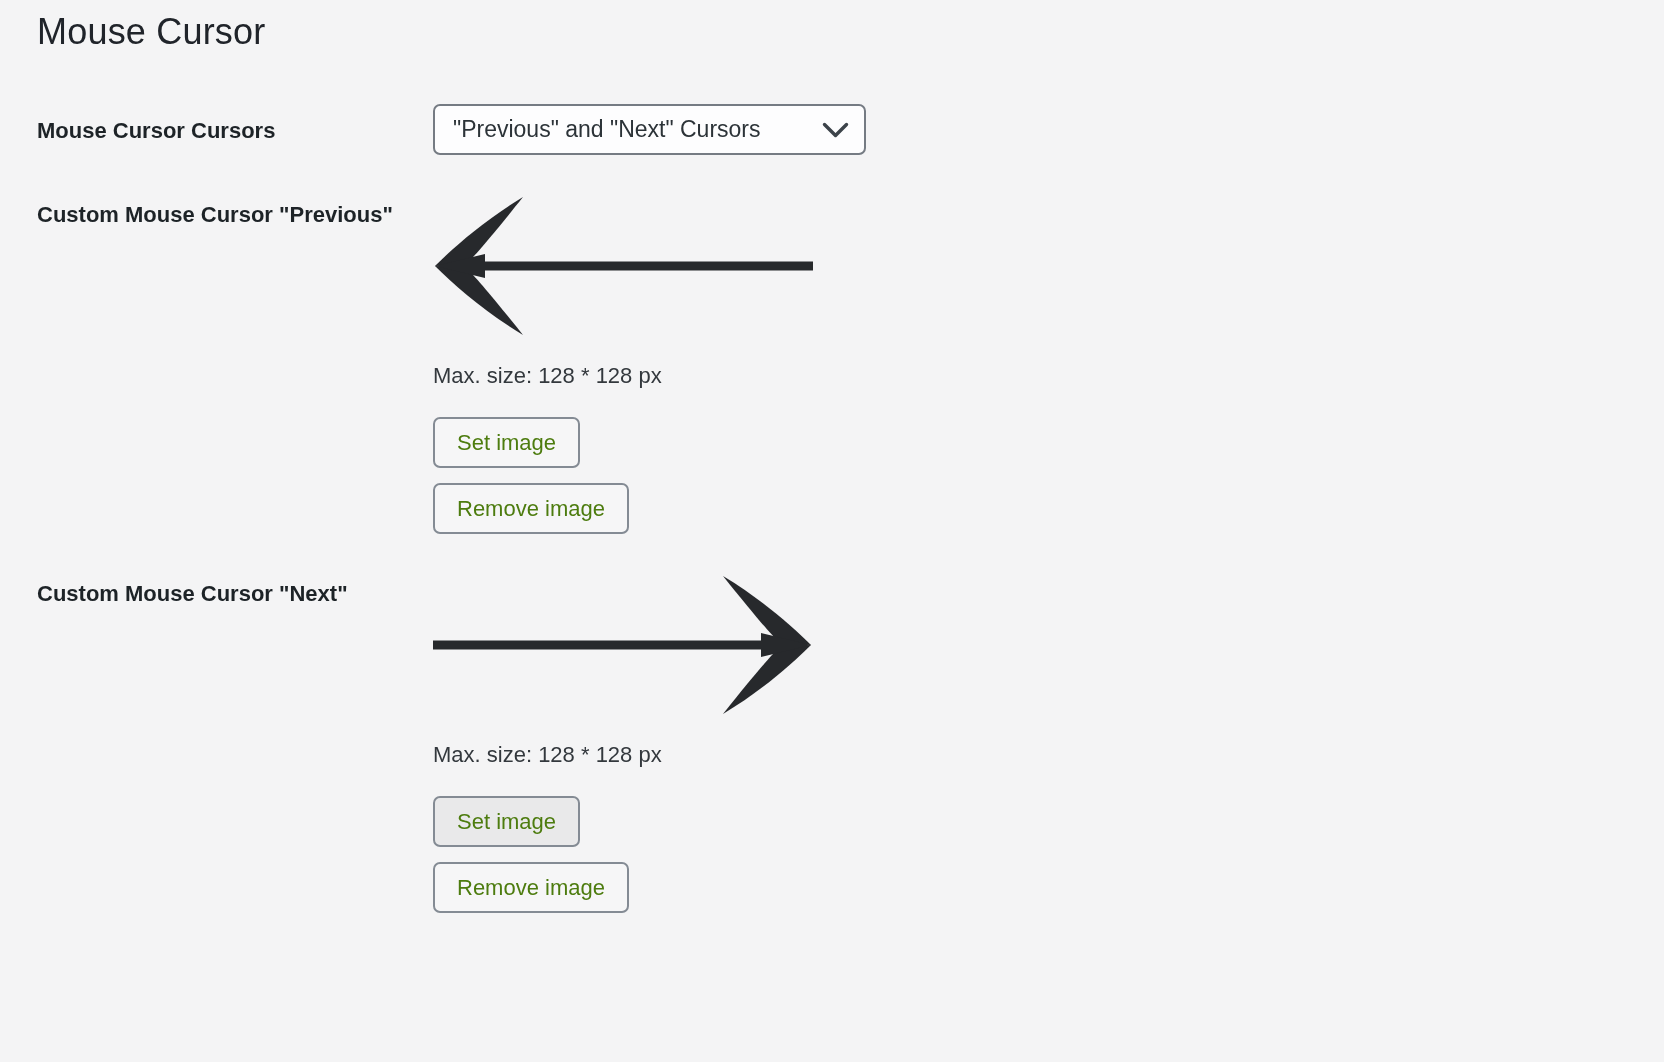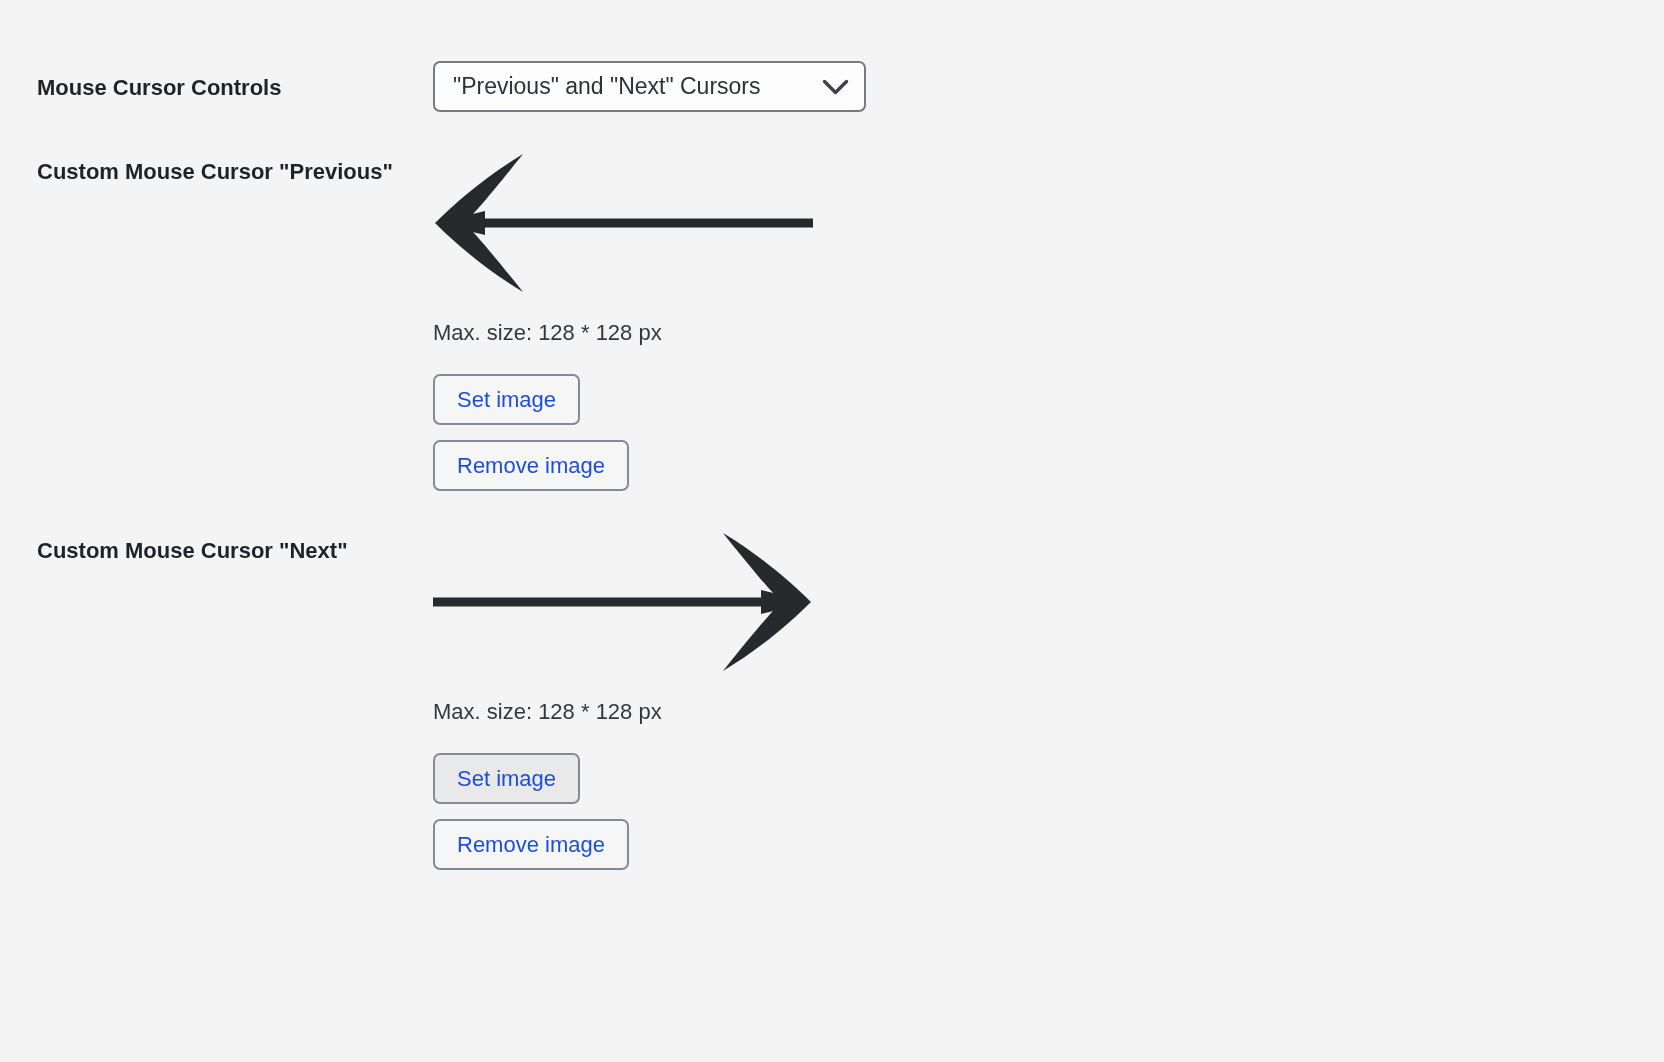--- a/index.html
+++ b/index.html
@@ -84,38 +84,39 @@
     margin-top:27px;
     display:flex;flex-direction:column;
     align-items:flex-start;
     gap:15px;
   }
   .btn{
     appearance:none;
     font-family:inherit;
     font-size:22px;
     line-height:27px;
-    color:#1d4ed8;
+    color:#4d7c0f;
     background:var(--button_bg);
     border:2px solid var(--button_border);
     border-radius:7px;
     padding:10px 22px;
     cursor:pointer;
   }
   .btn.is-hover{background:var(--button_bg_active);}
 </style>
 </head>
 <body>
 
 <div class="page">
+  <h1 class="page-title">Mouse Cursor</h1>
 
   <div class="form-table">
 
     <div class="row row-controls">
-      <div class="row-label">Mouse Cursor Controls</div>
+      <div class="row-label">Mouse Cursor Cursors</div>
       <div class="row-control">
         <div class="select" role="combobox" aria-expanded="false">
           <span>"Previous" and "Next" Cursors</span>
           <svg class="chevron" viewBox="0 0 27 17" aria-hidden="true">
             <path d="M2.5 2.5 L13.5 13.5 L24.5 2.5" fill="none" stroke="currentColor" stroke-width="3.4" stroke-linecap="round" stroke-linejoin="round"></path>
           </svg>
         </div>
       </div>
     </div>
 

